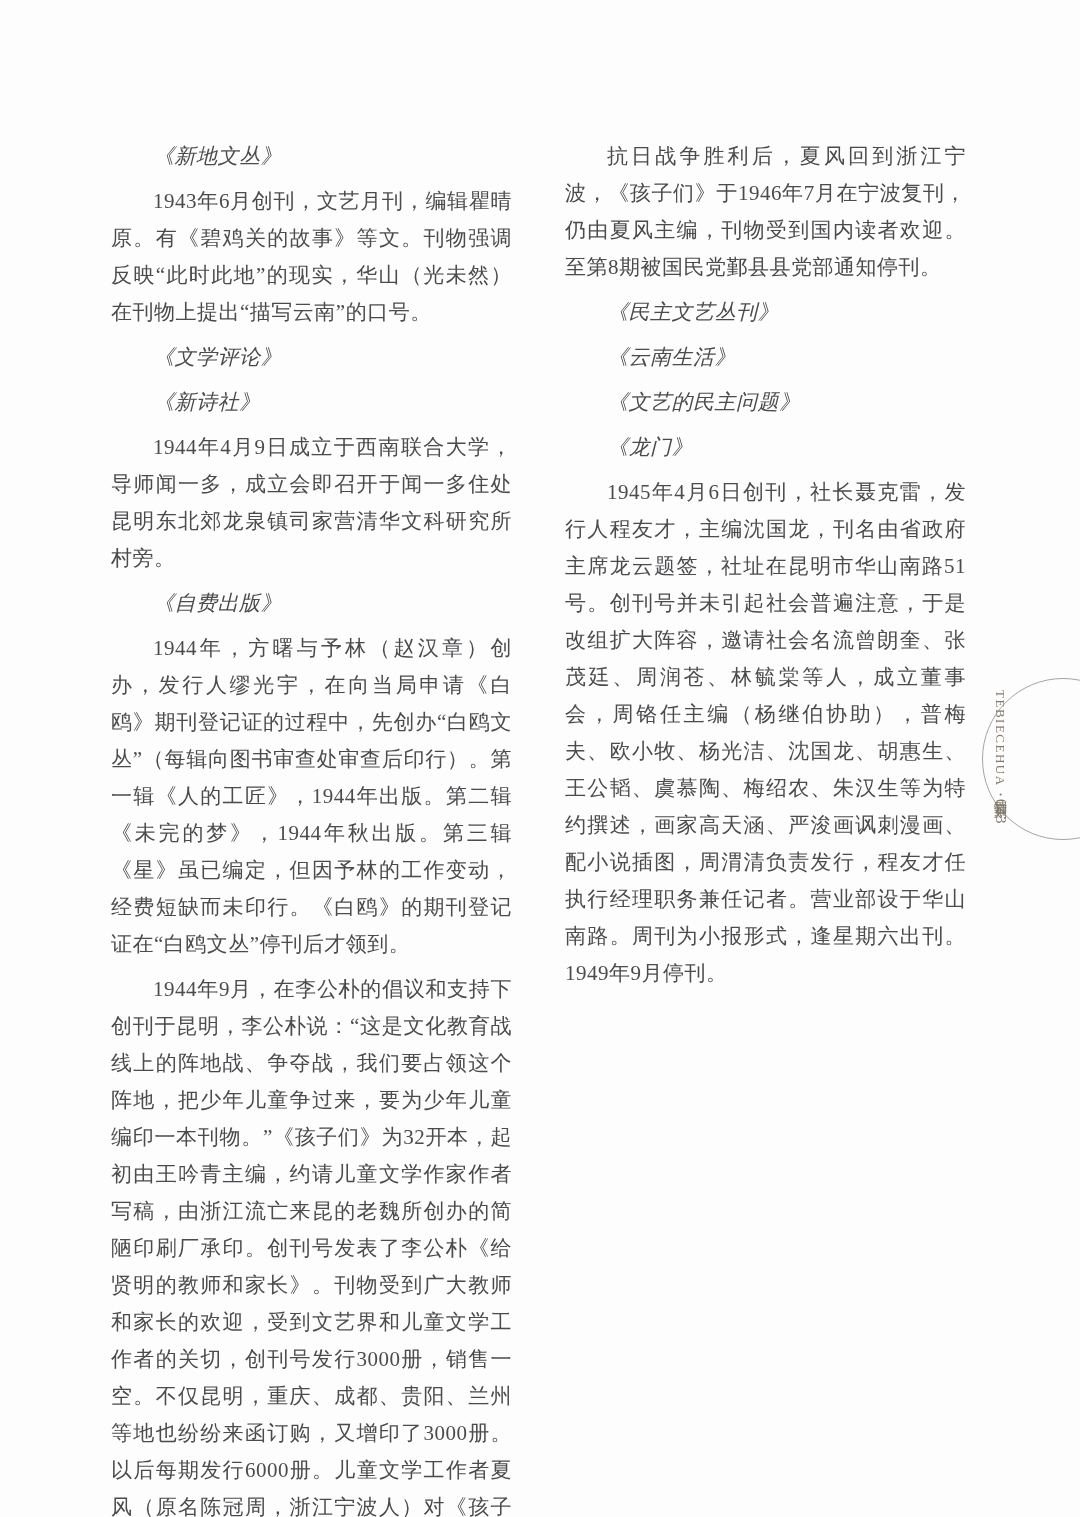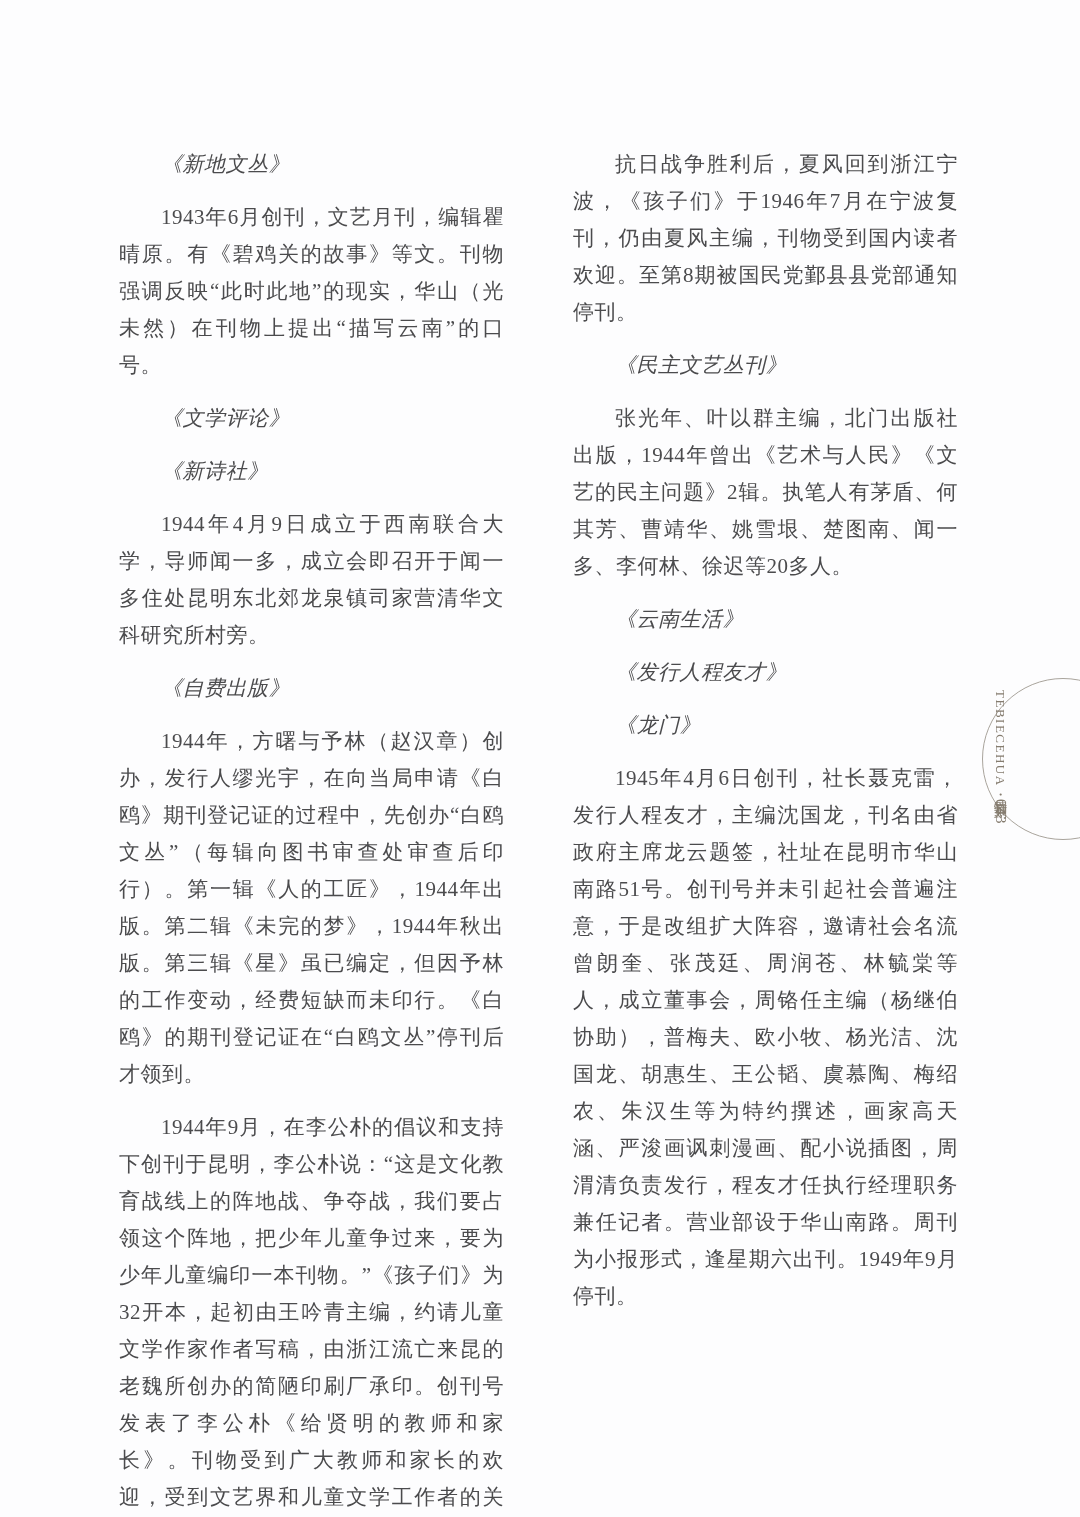--- a/index.html
+++ b/index.html
@@ -17,21 +17,21 @@
   .columns{
     position:absolute;
     left:103px;top:130px;
     display:flex;
     gap:37px;
   }
   .col{
     width:417px;
   }
   .col p{
-    margin:16px;
+    margin:8px;
     font-size:21px;
     line-height:37px;
     color:#4b4b4d;
     text-align:justify;
     letter-spacing:0.5px;
   }
   .col p.heading{
     font-style:italic;
     text-indent:2em;
     text-align:left;
@@ -89,23 +89,22 @@
         <p class="heading">《文学评论》</p>
         <p class="heading">《新诗社》</p>
         <p class="para">1944年4月9日成立于西南联合大学，导师闻一多，成立会即召开于闻一多住处昆明东北郊龙泉镇司家营清华文科研究所村旁。</p>
         <p class="heading">《自费出版》</p>
         <p class="para">1944年，方曙与予林（赵汉章）创办，发行人缪光宇，在向当局申请《白鸥》期刊登记证的过程中，先创办“白鸥文丛”（每辑向图书审查处审查后印行）。第一辑《人的工匠》，1944年出版。第二辑《未完的梦》，1944年秋出版。第三辑《星》虽已编定，但因予林的工作变动，经费短缺而未印行。《白鸥》的期刊登记证在“白鸥文丛”停刊后才领到。</p>
         <p class="para">1944年9月，在李公朴的倡议和支持下创刊于昆明，李公朴说：“这是文化教育战线上的阵地战、争夺战，我们要占领这个阵地，把少年儿童争过来，要为少年儿童编印一本刊物。”《孩子们》为32开本，起初由王吟青主编，约请儿童文学作家作者写稿，由浙江流亡来昆的老魏所创办的简陋印刷厂承印。创刊号发表了李公朴《给贤明的教师和家长》。刊物受到广大教师和家长的欢迎，受到文艺界和儿童文学工作者的关切，创刊号发行3000册，销售一空。不仅昆明，重庆、成都、贵阳、兰州等地也纷纷来函订购，又增印了3000册。以后每期发行6000册。儿童文学工作者夏风（原名陈冠周，浙江宁波人）对《孩子风》一直给予关切和帮助，并积极为刊物写稿，后王吟青辞职，即由夏风担任主编。共出8期，因李公朴遭到国民党特务暗杀，1945年5月</p>
       </div>
     <div class="col">
         <p class="para">抗日战争胜利后，夏风回到浙江宁波，《孩子们》于1946年7月在宁波复刊，仍由夏风主编，刊物受到国内读者欢迎。至第8期被国民党鄞县县党部通知停刊。</p>
         <p class="heading">《民主文艺丛刊》</p>
-        <p class="para">张光年、叶以群主编，北门出版社出版，1944年曾出《艺术与人民》《文艺的民主问题》2辑。执笔人有茅盾、何其芳、曹靖华、姚雪垠、楚图南、闻一多、李何林、徐迟等20多人。</p>
         <p class="heading">《云南生活》</p>
-        <p class="heading">《发行人程友才》</p>
+        <p class="heading">《文艺的民主问题》</p>
         <p class="heading">《龙门》</p>
         <p class="para">1945年4月6日创刊，社长聂克雷，发行人程友才，主编沈国龙，刊名由省政府主席龙云题签，社址在昆明市华山南路51号。创刊号并未引起社会普遍注意，于是改组扩大阵容，邀请社会名流曾朗奎、张茂廷、周润苍、林毓棠等人，成立董事会，周铬任主编（杨继伯协助），普梅夫、欧小牧、杨光洁、沈国龙、胡惠生、王公韬、虞慕陶、梅绍农、朱汉生等为特约撰述，画家高天涵、严浚画讽刺漫画、配小说插图，周渭清负责发行，程友才任执行经理职务兼任记者。营业部设于华山南路。周刊为小报形式，逢星期六出刊。1949年9月停刊。</p>
       </div>
   </div>
 
   <div class="badge-circle"></div>
 
   <div class="badge-text">
     <span class="badge-code">TEBIECEHUA</span>
     <span class="badge-label">・特别策划・</span>

